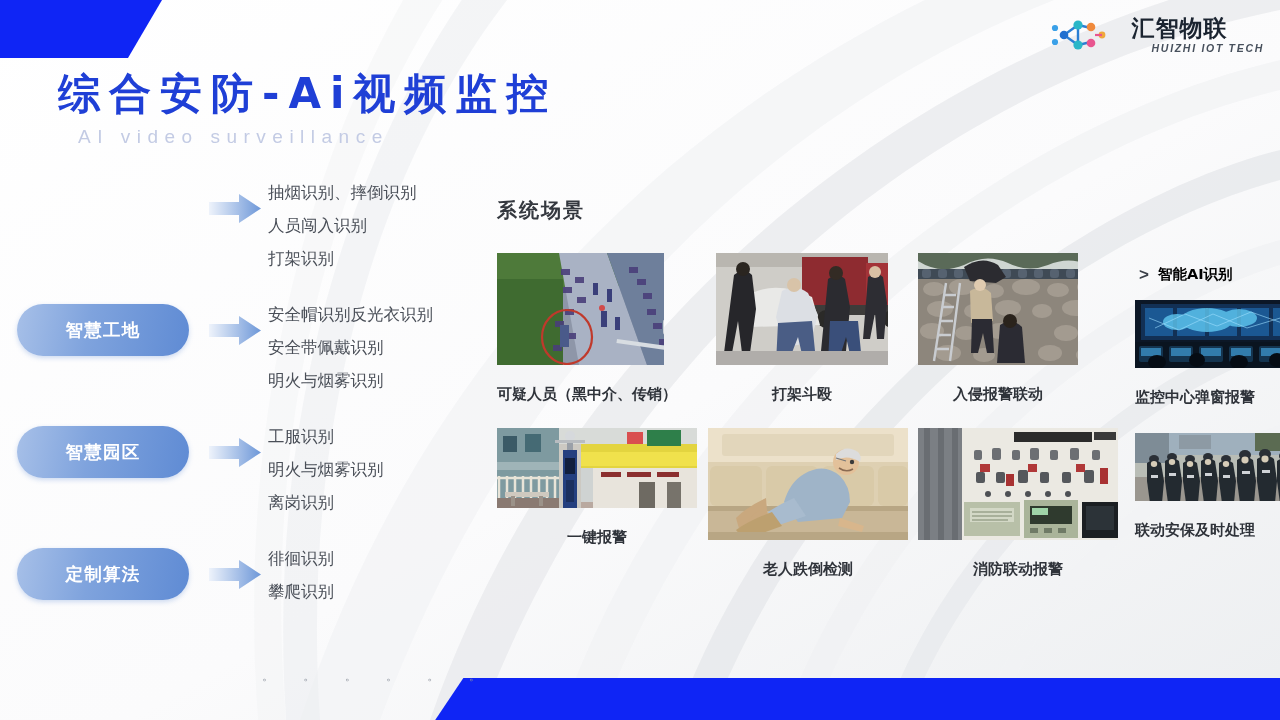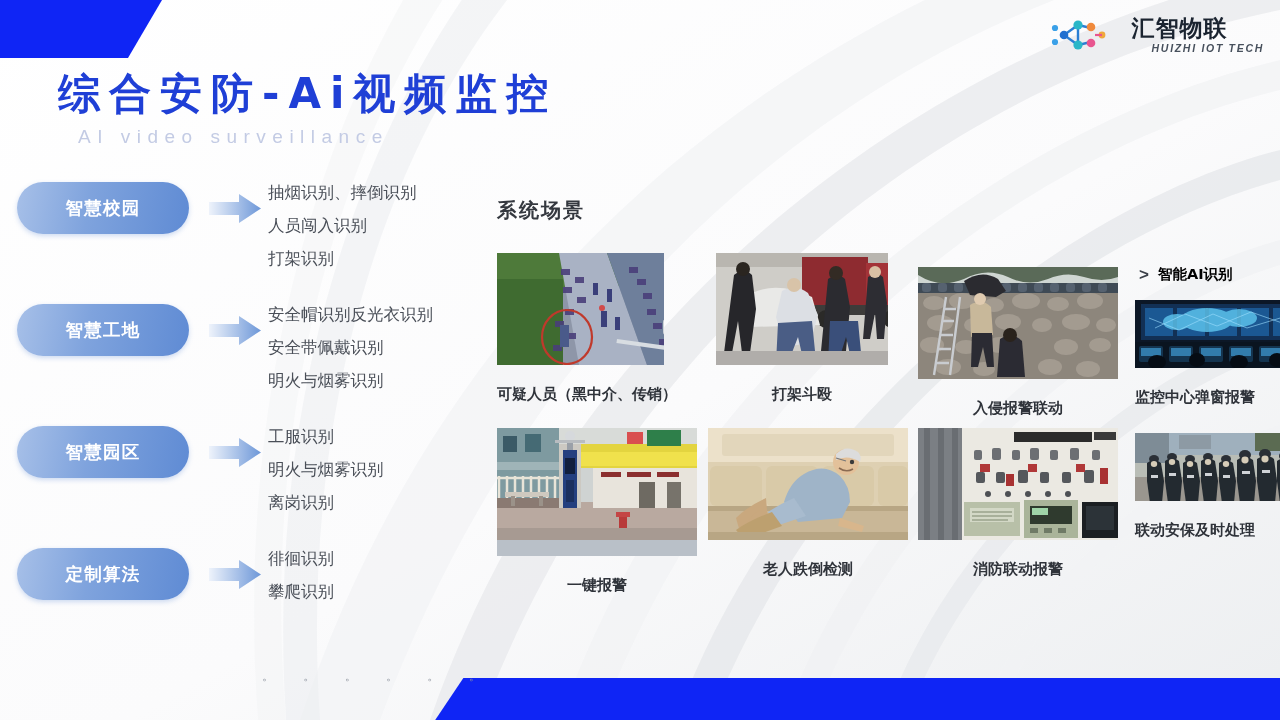--- a/index.html
+++ b/index.html
@@ -146,23 +146,20 @@
   </svg>
   <div class="logo-text">
     <div class="logo-cn">汇智物联</div>
     <div class="logo-en">HUIZHI IOT TECH</div>
   </div>
 </div>
 
 <div class="left-col">
 
   <div class="cat-row">
-    <div class="pill">
-      <span>智慧校园</span>
-    </div>
     <svg class="arrow" viewBox="0 0 52 31">
       <defs>
           <linearGradient id="ag0" x1="0" y1="0" x2="1" y2="0">
         <stop offset="0%" stop-color="#eef3fb"></stop>
             <stop offset="100%" stop-color="#6d97d8"></stop>
       </linearGradient>
         </defs>
       <path d="M0,9 L30,9 L30,1 L52,15.5 L30,30 L30,22 L0,22 Z" fill="url(#ag0)"></path>
     </svg>
     <div class="bullets">
@@ -310,21 +307,21 @@
         <g fill="#2d2d33">
             <path d="M152 24 q9 -6 15 0 l4 26 -3 36 -7 0 -2 -26 -5 26 -7 0 Z"></path>
           </g>
         <circle cx="159" cy="19" r="6" fill="#d9c0a4"></circle>
         <rect x="0" y="98" width="200" height="14" fill="#b0adaa"></rect>
       </svg>
     </div>
     <div class="cap">打架斗殴</div>
   </div>
 
-  <div class="thumb" style="left:438px; top:63px; width:200px; height:112px;margin-top:14px;">
+  <div class="thumb" style="left:438px; top:63px; width:160px; height:112px;">
     <div class="pic">
       <svg width="200" height="112" viewBox="0 0 200 112" preserveAspectRatio="none">
         <rect width="200" height="112" fill="#9e9a92"></rect>
         <rect x="0" y="0" width="200" height="22" fill="#cfd6d2"></rect>
         <path d="M0 0 h200 v10 q-16 6 -34 0 q-18 -6 -36 2 q-20 8 -40 -2 q-22 -10 -44 2 q-24 10 -46 -4 Z" fill="#5a6a58"></path>
         <rect x="0" y="16" width="200" height="10" fill="#3f4a55"></rect>
         <g fill="#566270">
           <rect x="4" y="16" width="9" height="9" rx="3"></rect>
             <rect x="20" y="16" width="9" height="9" rx="3"></rect>
           <rect x="36" y="16" width="9" height="9" rx="3"></rect>
@@ -376,21 +373,21 @@
           </g>
         <g fill="#2b2b33">
             <path d="M82 72 q12 -8 22 2 l3 36 -28 0 Z"></path>
           </g>
         <circle cx="92" cy="68" r="7" fill="#2a231c"></circle>
       </svg>
     </div>
     <div class="cap">入侵报警联动</div>
   </div>
 
-  <div class="thumb" style="left:17px; top:238px; width:200px; height:128px;">
+  <div class="thumb" style="left:17px; top:238px; width:200px; height:80px;">
     <div class="pic">
       <svg width="200" height="112" viewBox="0 0 200 112" preserveAspectRatio="none">
         <rect width="200" height="112" fill="#cfd3d2"></rect>
         <rect x="0" y="0" width="62" height="70" fill="#7e9aa0"></rect>
         <rect x="6" y="8" width="14" height="16" fill="#3b5a66"></rect>
         <rect x="28" y="6" width="16" height="18" fill="#456a74"></rect>
         <rect x="0" y="34" width="62" height="8" fill="#9fb4b8"></rect>
         <g stroke="#e8e4d8" stroke-width="2.5">
           <path d="M2 48 v22 M10 48 v22 M18 48 v22 M26 48 v22 M34 48 v22 M42 48 v22 M50 48 v22 M58 48 v22"></path>
           <path d="M0 50 h62"></path>

